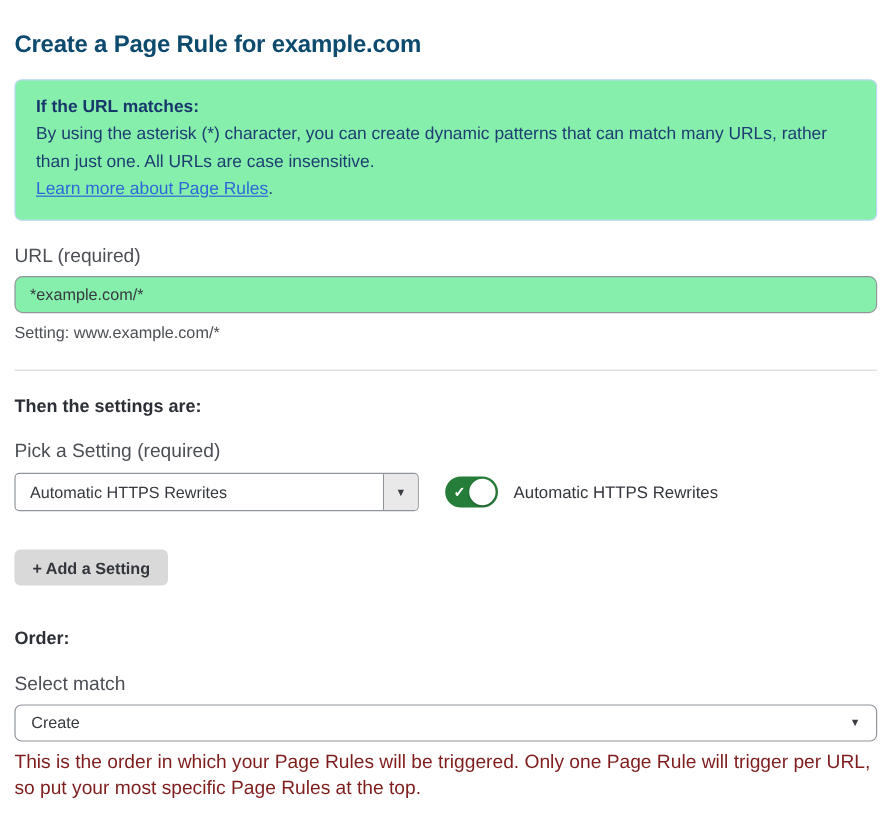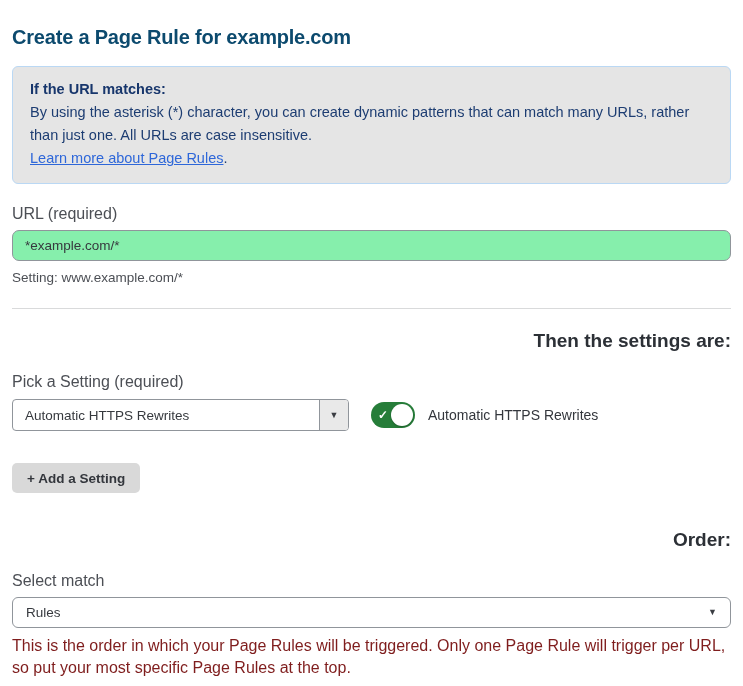--- a/index.html
+++ b/index.html
@@ -10,21 +10,21 @@
     color: #36393e; overflow: hidden;
   }
   .container { padding: 0 12px; }
 
   .page-title {
     margin: 26px 0 0; font-size: 20px; font-weight: 700;
     color: #0c4a6e; letter-spacing: -0.2px;
   }
 
   .info-box {
-    margin-top: 17px; background: #e5e5e5;
+    margin-top: 17px; background: #86efac;
     border: 1px solid #bad8f4; border-radius: 6px;
     padding: 11px 17px 13px; font-size: 14.5px; line-height: 23px;
     color: #1d3d72;
   }
   .info-heading { font-weight: 700; color: #17366c; }
   .info-link { color: #2e67d9; text-decoration: underline; cursor: pointer; }
   .info-suffix { color: #1d3d72; }
 
   .field-label { display: block; margin-top: 21px; font-size: 16px; color: #4c4f55; }
 
@@ -32,21 +32,21 @@
     margin-top: 7px; width: 100%; height: 31px;
     border: 1px solid #90959b; border-radius: 7px;
     padding: 0 12px; font-size: 13.5px; color: #36393e;
     font-family: inherit; background: #86efac; outline: none;
   }
 
   .helper { margin-top: 9px; font-size: 13.5px; color: #4c4f55; }
 
   .divider { border: none; border-top: 1px solid #d9dadb; margin: 23px 0 0; }
 
-  .section-heading { margin: 21px 0 0; font-size: 19px; font-weight: 700; color: #2c3036; text-align: right; }
+  .section-heading { margin: 21px 0 0; font-size: 15px; font-weight: 700; color: #2c3036; }
   .section-heading.order { margin-top: 36px; }
 
   .setting-row { display: flex; align-items: center; margin-top: 8px; }
   .dropdown {
     width: 337px; height: 32px; border: 1px solid #90959b; border-radius: 4px;
     background: #fff; display: flex; align-items: stretch; cursor: pointer;
   }
   .dropdown-value {
     flex: 1; display: flex; align-items: center; padding-left: 12px;
     font-size: 13.5px; color: #36393e; white-space: nowrap; overflow: hidden;
@@ -126,21 +126,21 @@
     <span class="toggle-label">Automatic HTTPS Rewrites</span>
   </div>
 
   <button class="btn btn-gray add-btn">+ Add a Setting</button>
 
   <h2 class="section-heading order">Order:</h2>
 
   <label class="field-label">Select match</label>
 
   <div class="select">
-    <span>Rules</span>
+    <span>Create</span>
     <span class="caret">▼</span>
   </div>
 
   <p class="helper-long">This is the order in which your Page Rules will be triggered. Only one Page Rule will trigger per URL, so put your most specific Page Rules at the top.</p>
 
   <hr class="divider">
 
   
 
 </div>

